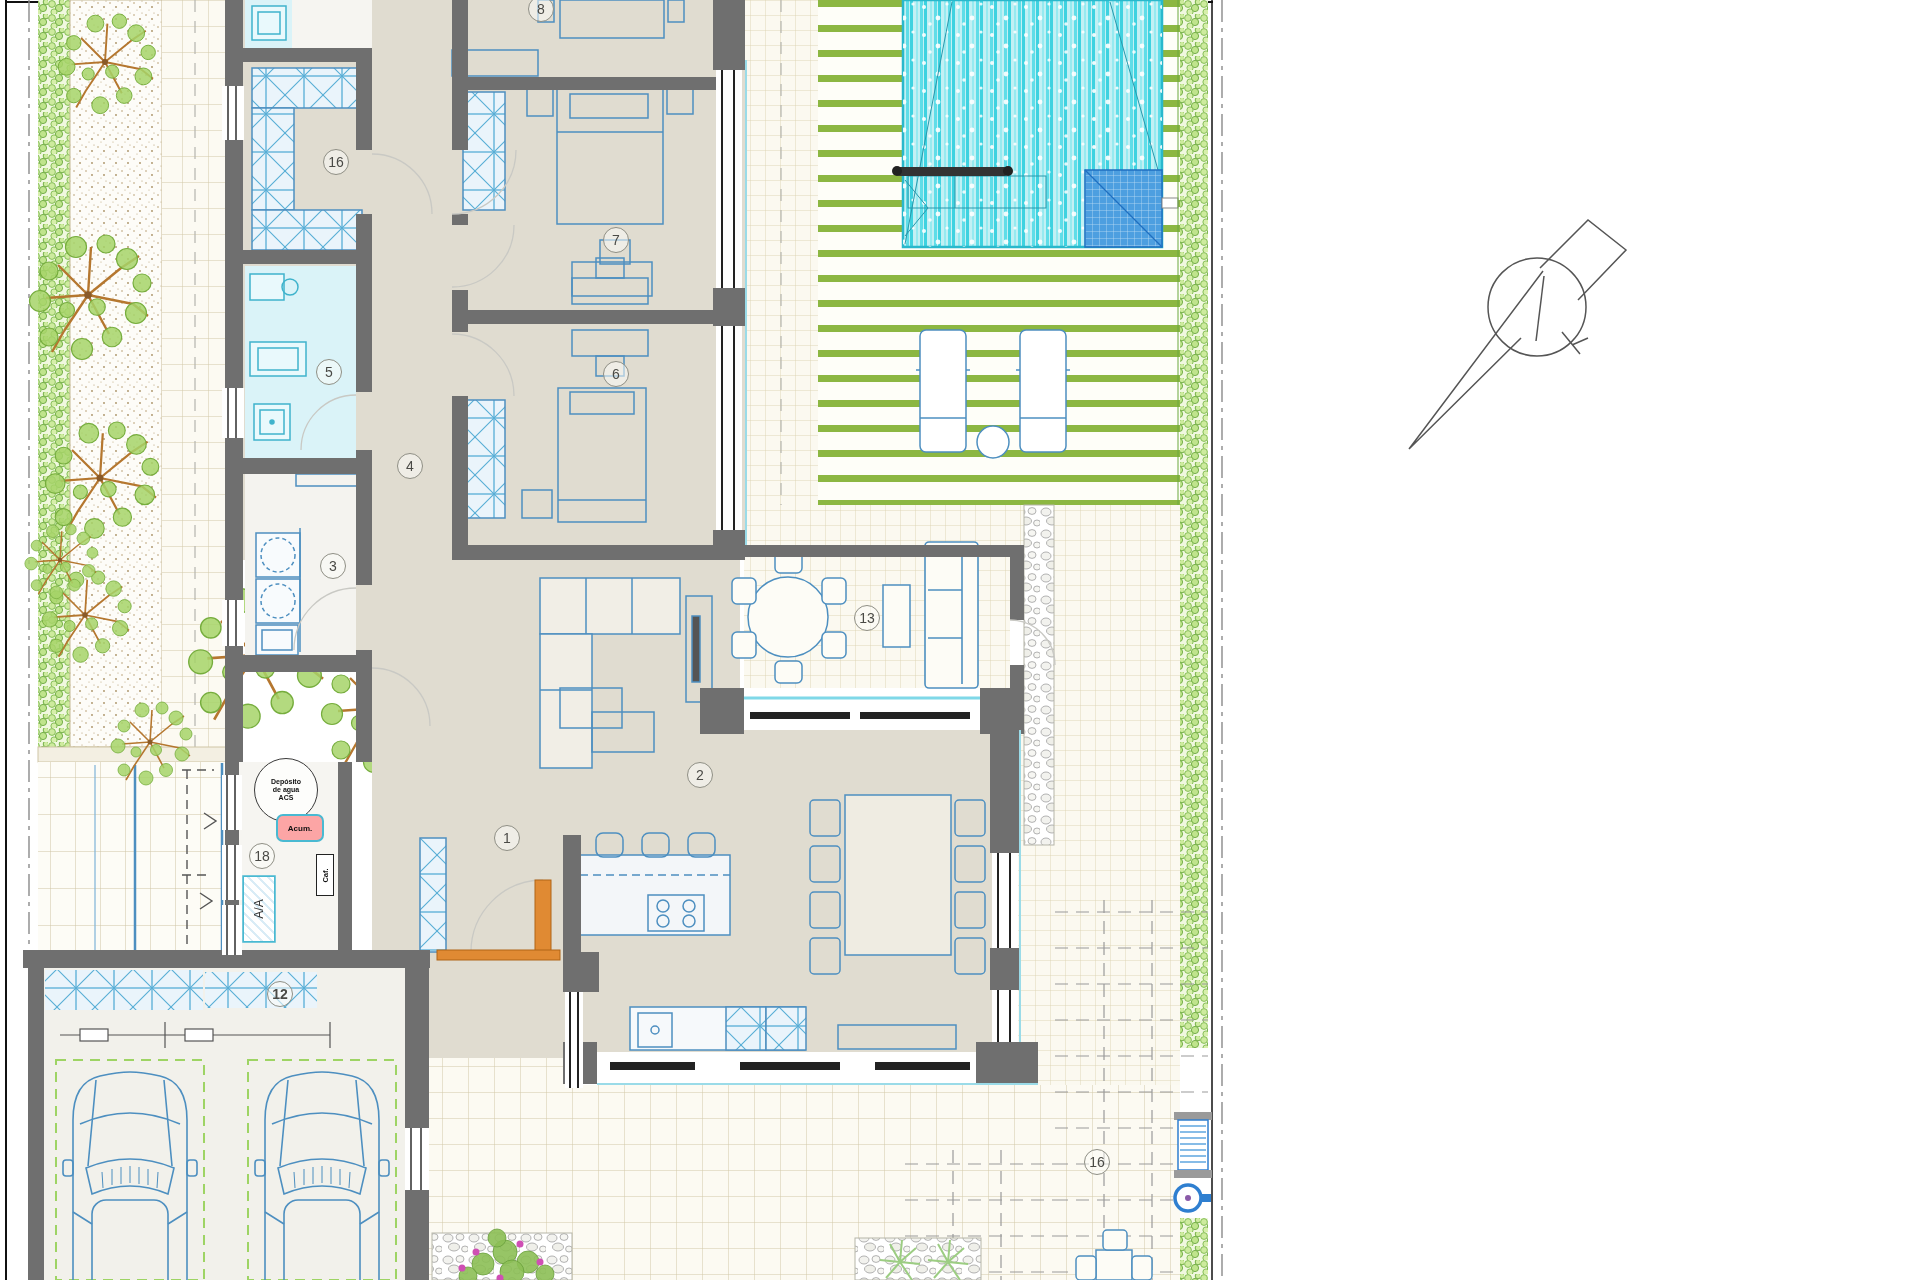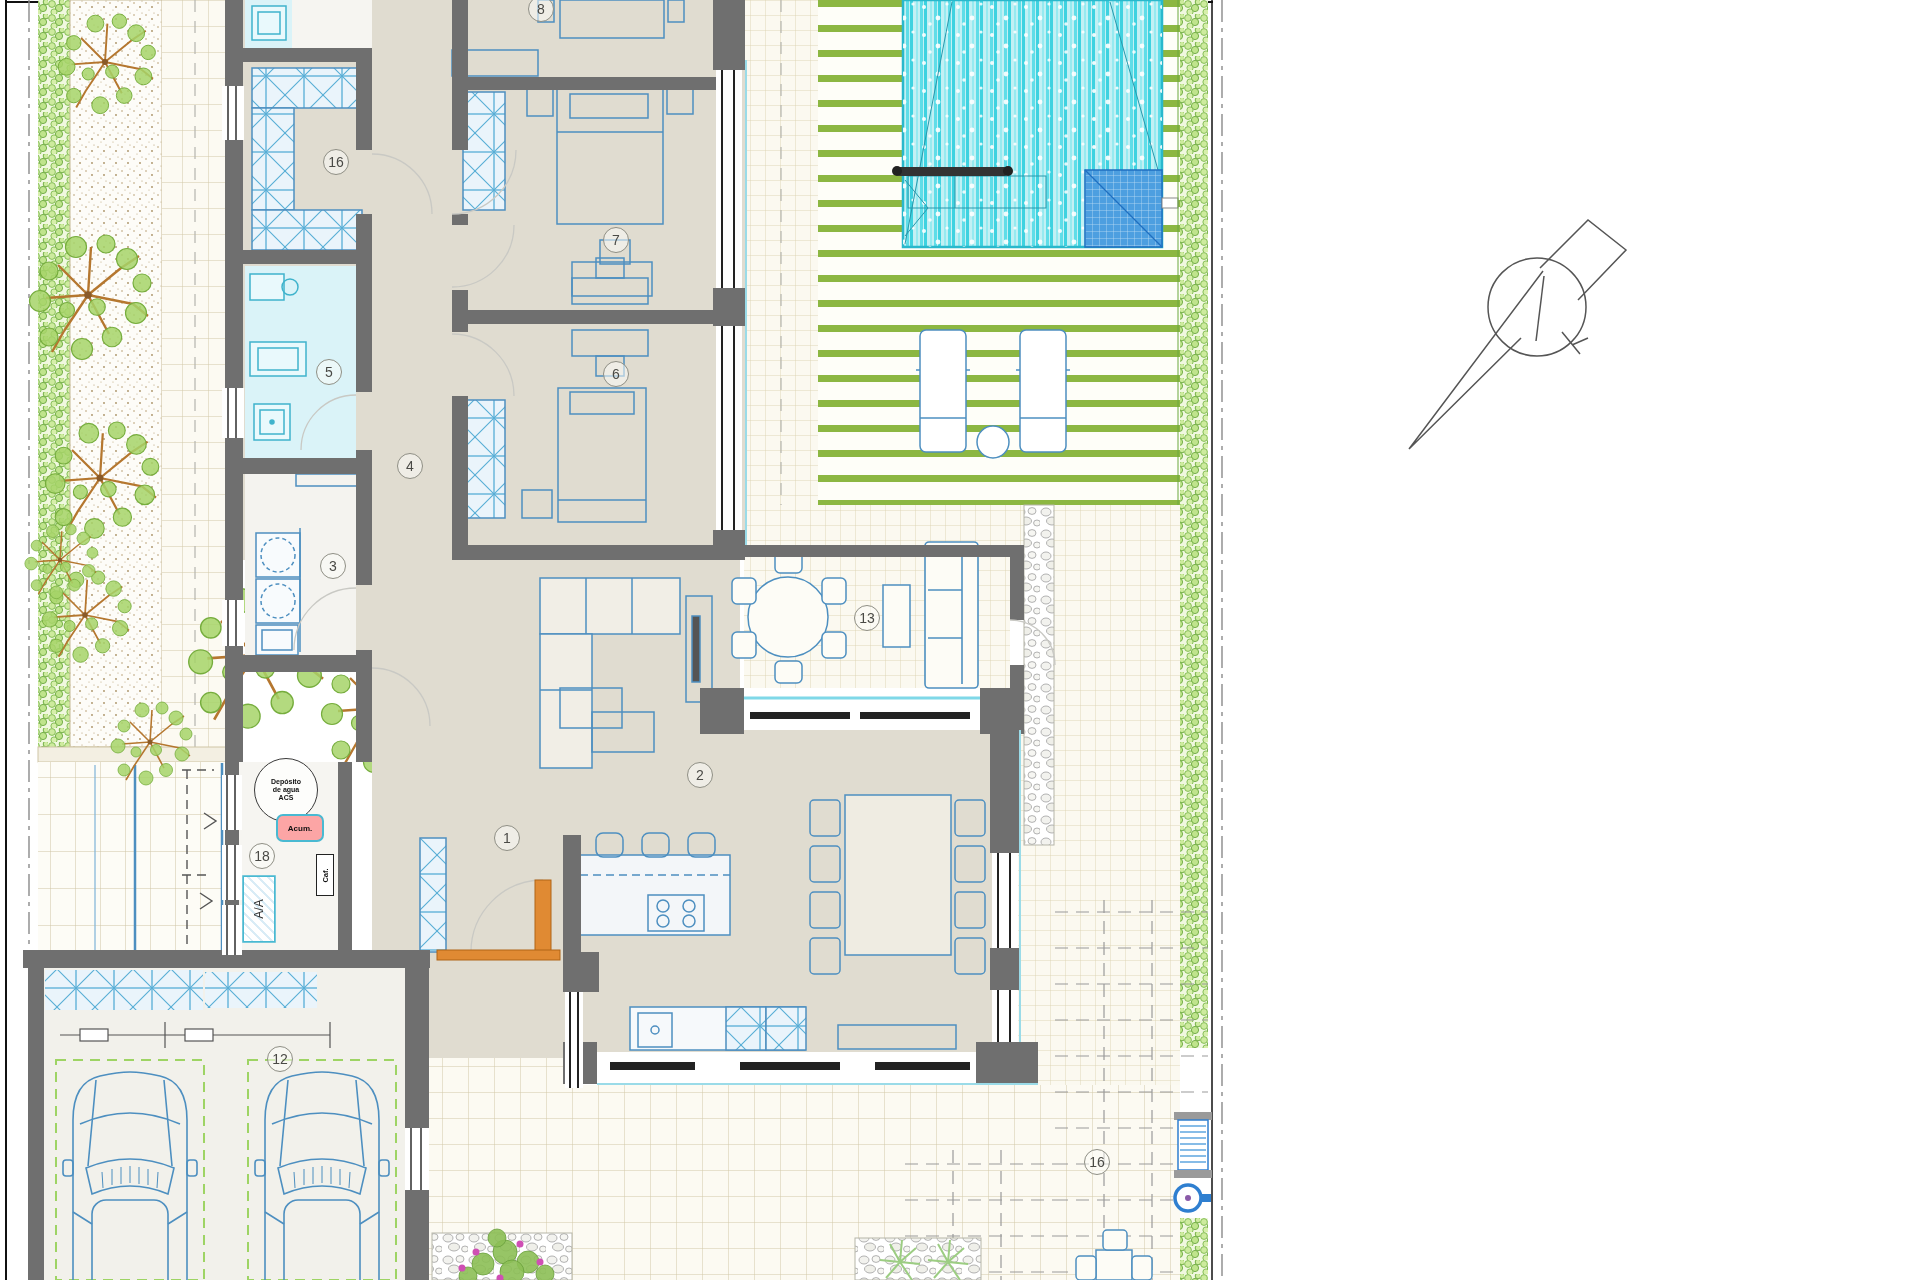--- a/index.html
+++ b/index.html
@@ -530,21 +530,21 @@
 
 <div class="room-label" style="left:494px;top:825px;">1</div>
 <div class="room-label" style="left:687px;top:762px;">2</div>
 <div class="room-label" style="left:320px;top:553px;">3</div>
 <div class="room-label" style="left:397px;top:453px;">4</div>
 <div class="room-label" style="left:316px;top:359px;">5</div>
 <div class="room-label" style="left:603px;top:361px;">6</div>
 <div class="room-label" style="left:603px;top:227px;">7</div>
 <div class="room-label" style="left:528px;top:-4px;">8</div>
 <div class="room-label" style="left:323px;top:149px;">16</div>
-<div class="room-label" style="left:267px;top:1046px;">12</div>
+<div class="room-label" style="left:267px;top:981px;font-weight:bold;">12</div>
 <div class="room-label" style="left:842px;top:605px;margin-left:12px;">13</div>
 <div class="room-label" style="left:1084px;top:1149px;text-align:center;">16</div>
 <div class="room-label" style="left:249px;top:843px;text-align:center;">18</div>
 
 <div class="tank-label">
   <span>Depósito</span>
   <span>de agua</span>
   <span>ACS</span>
 </div>
 <div class="acum-label">Acum.</div>

